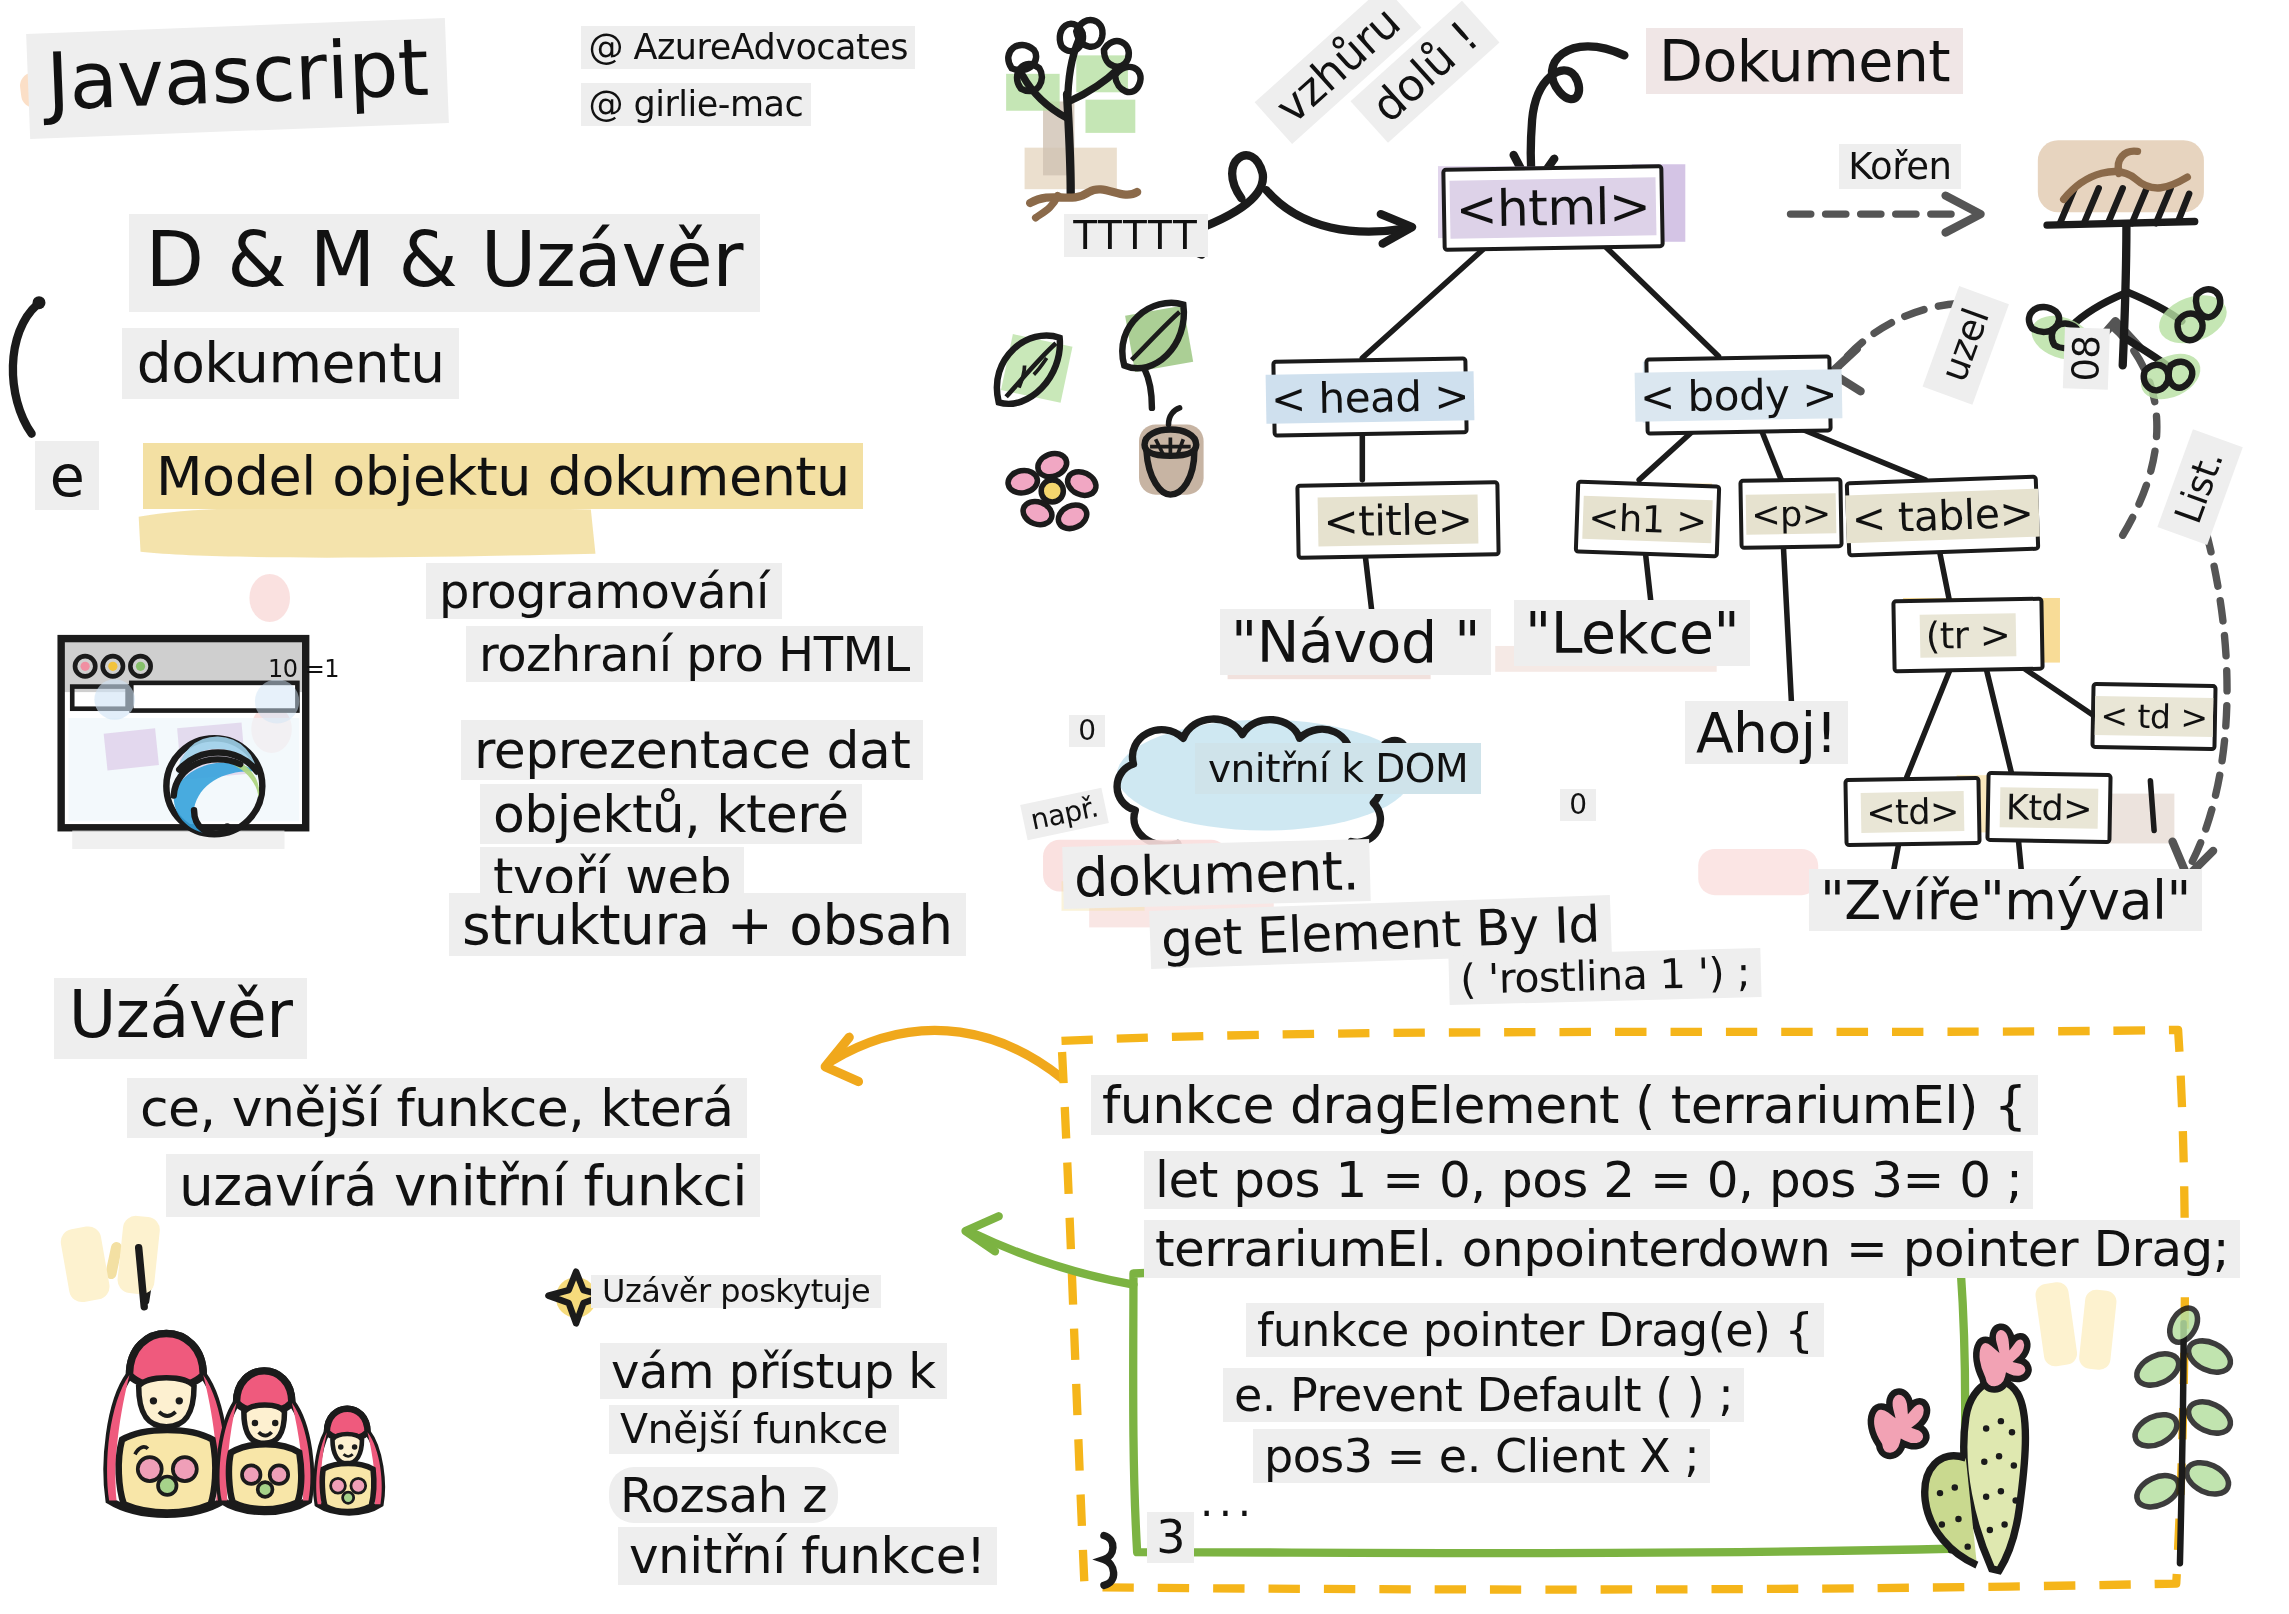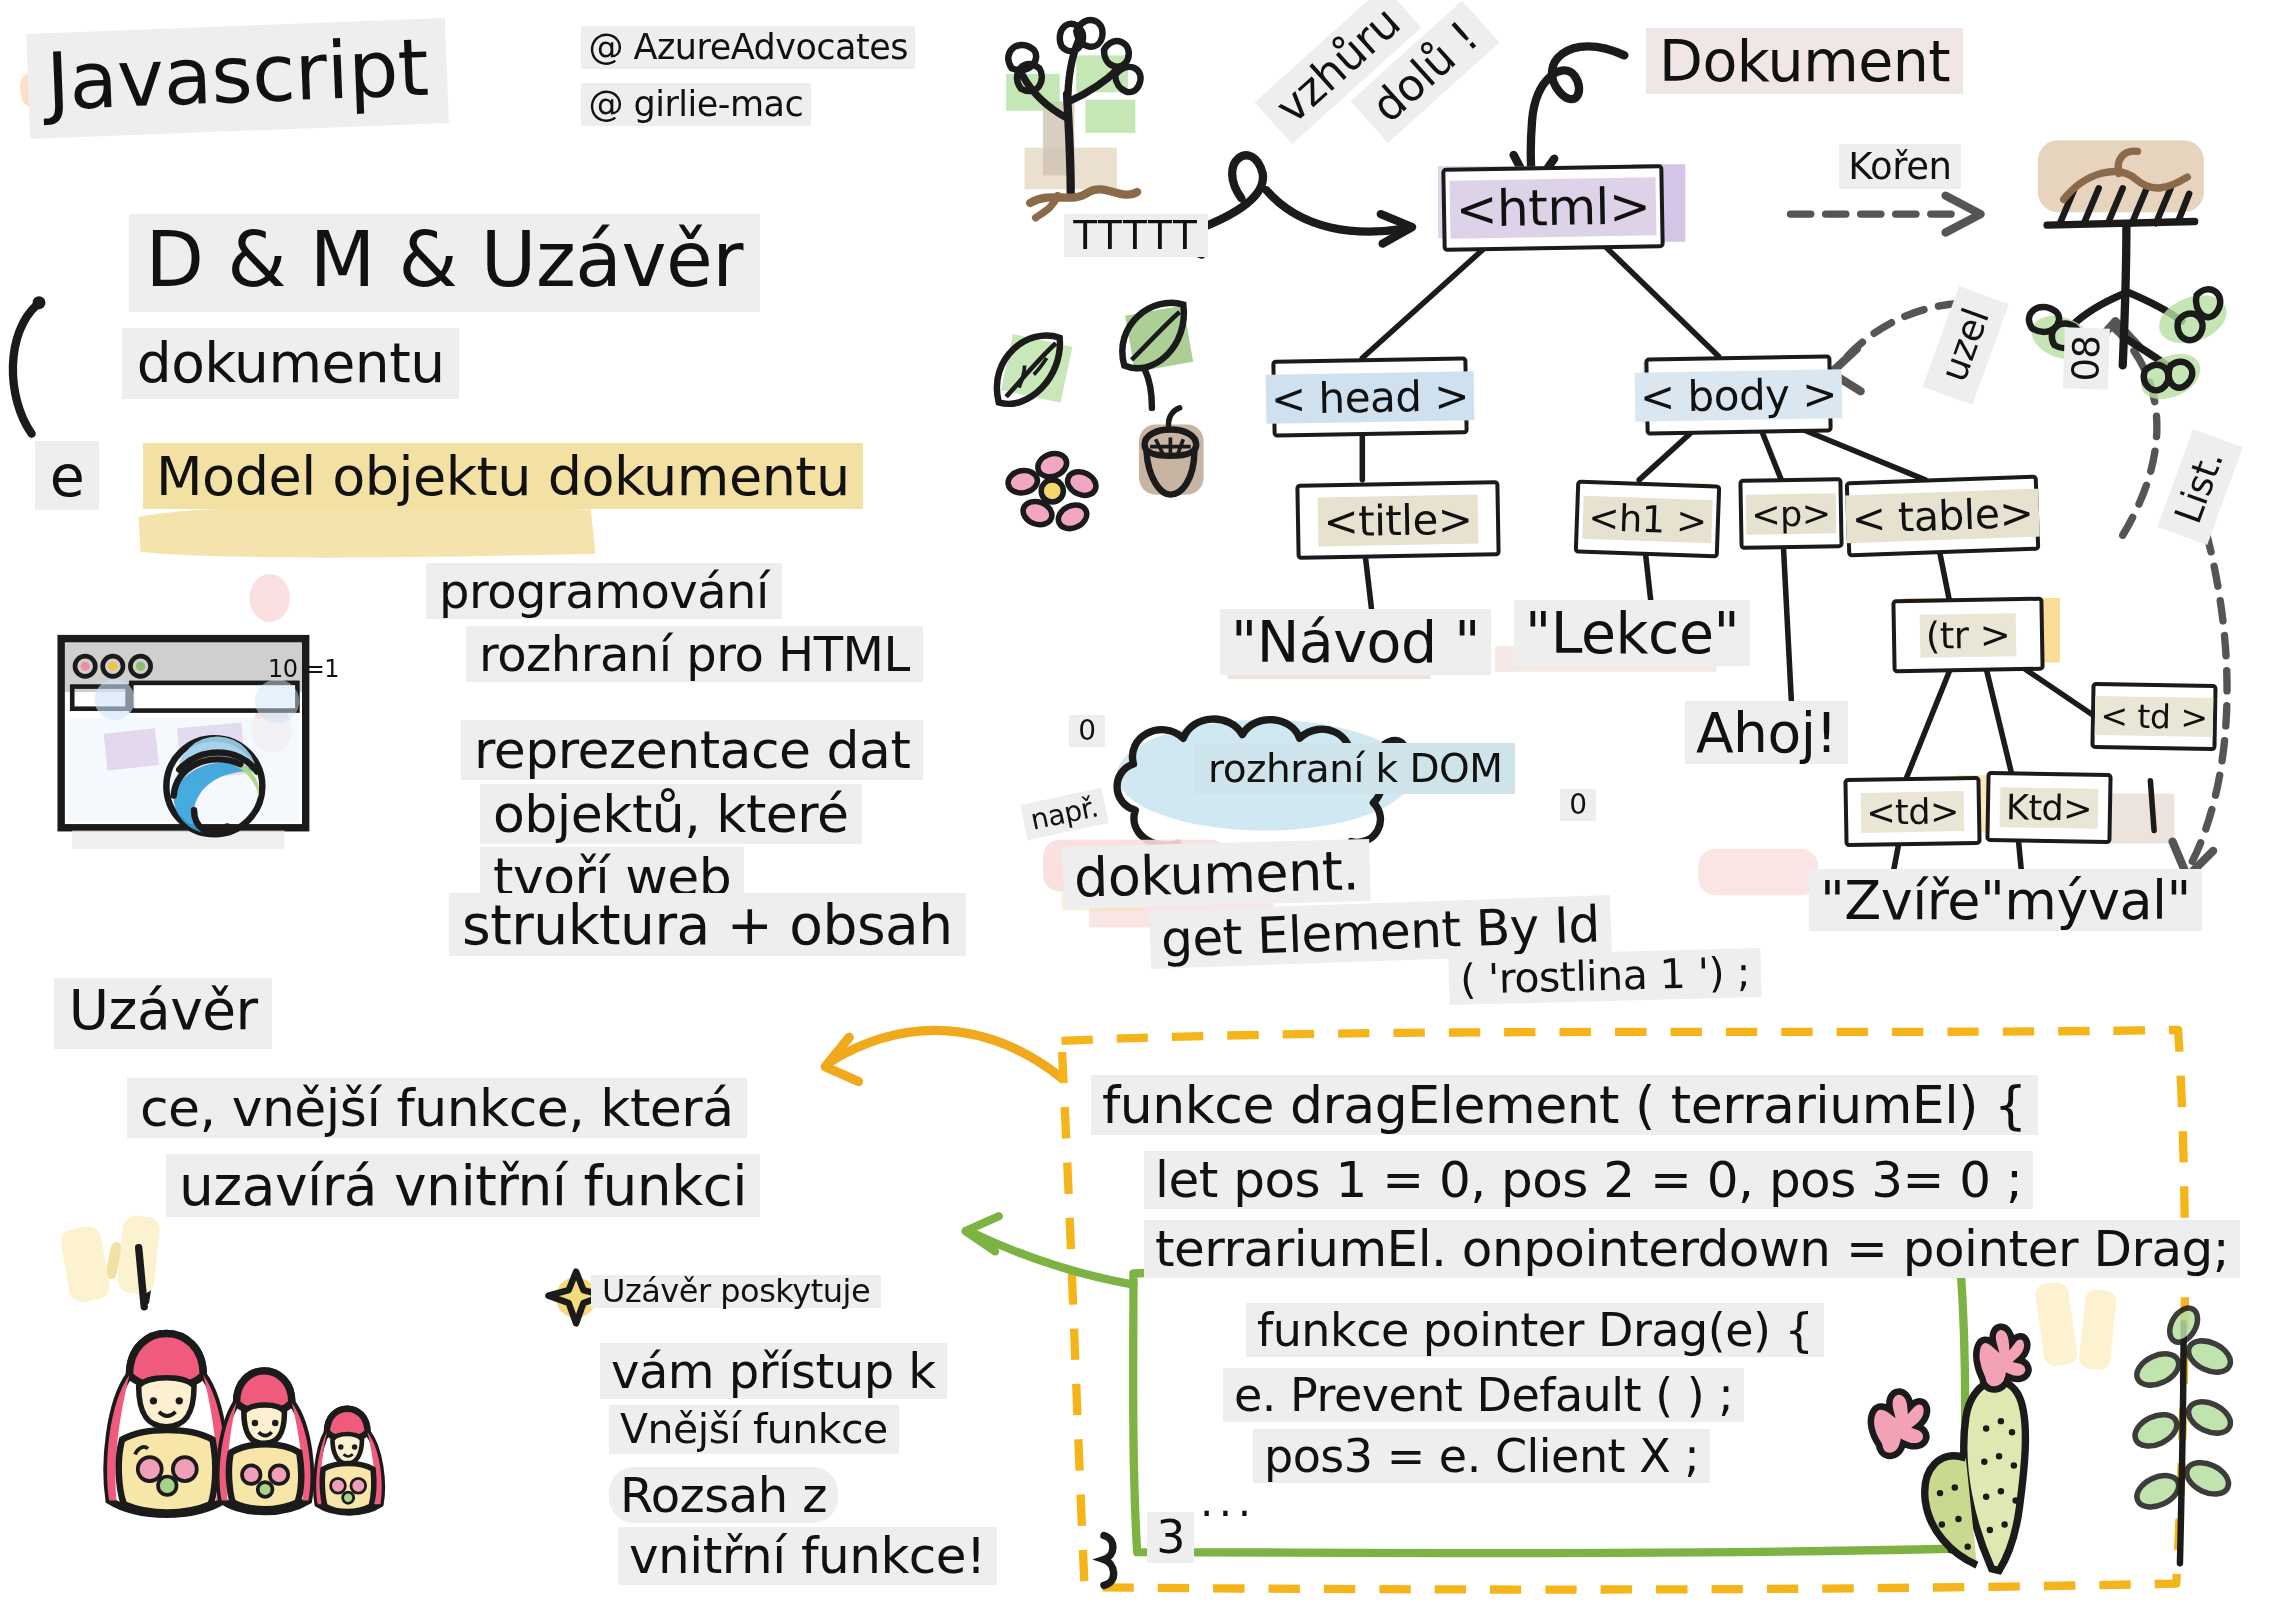--- a/index.html
+++ b/index.html
@@ -435,30 +435,30 @@
 
   <div class="node cream2" style="left:1986px;top:772px;width:118px;height:63px;transform:rotate(1deg);">
     <span style="font-size:35px;">Ktd&gt;</span>
   </div>
 
   <div class="chip" style="left:1220px;top:609px;font-size:57px;padding:3.7px 11px;">"Návod "</div>
   <div class="chip" style="left:1514px;top:600px;font-size:57px;padding:3.7px 11px;">"Lekce"</div>
   <div class="chip" style="left:1685px;top:701px;font-size:55px;padding:3.7px 11px;">Ahoj!</div>
   <div class="chip" style="left:1809px;top:869px;font-size:54px;padding:3.7px 11px;">"Zvíře"mýval"</div>
 
-  <div class="chip blue" style="left:1195px;top:743px;font-size:39px;padding:5.5px 13px;">rozhraní k DOM</div>
+  <div class="chip blue" style="left:1195px;top:743px;font-size:39px;padding:5.5px 13px;">vnitřní k DOM</div>
   <div class="chip" style="left:1023px;top:796px;font-size:28px;padding:3.7px 7.4px;transform:rotate(-12deg);">např.</div>
   <div class="chip" style="left:1069px;top:715px;font-size:28px;padding:1.8px 9.2px;">0</div>
   <div class="chip" style="left:1560px;top:789px;font-size:28px;padding:1.8px 9.2px;">0</div>
 
   <div class="chip" style="left:1063px;top:843px;font-size:54px;padding:3.7px 11px;transform:rotate(-1.5deg);">dokument.</div>
   <div class="chip" style="left:1150px;top:903px;font-size:50px;padding:3.7px 11px;transform:rotate(-2deg);">get Element By Id</div>
   <div class="chip" style="left:1449px;top:952px;font-size:41px;padding:3.7px 11px;transform:rotate(-1.5deg);">( 'rostlina 1 ') ;</div>
 
-  <div class="chip" style="left:54px;top:978px;font-size:55px;padding:3.7px 14.8px 11px;">Uzávěr</div>
+  <div class="chip" style="left:54px;top:978px;font-size:65px;padding:3.7px 14.8px 11px;">Uzávěr</div>
   <div class="chip" style="left:127px;top:1078px;font-size:52px;padding:3.7px 13px;">ce, vnější funkce, která</div>
   <div class="chip" style="left:166px;top:1154px;font-size:55px;padding:3.7px 13px;">uzavírá vnitřní funkci</div>
 
   <div class="chip" style="left:591px;top:1275px;font-size:32px;padding:0 11px;">Uzávěr poskytuje</div>
   <div class="chip" style="left:600px;top:1343px;font-size:48px;padding:3.7px 11px;">vám přístup k</div>
   <div class="chip" style="left:609px;top:1405px;font-size:41px;padding:3.7px 11px;">Vnější funkce</div>
   <div class="chip" style="left:609px;top:1467px;font-size:48px;padding:3.7px 11px;border-radius:25px;">Rozsah z</div>
   <div class="chip" style="left:618px;top:1527px;font-size:50px;padding:3.7px 11px;">vnitřní funkce!</div>
 
   <div class="chip" style="left:1091px;top:1063px;font-size:52px;padding:3.7px 11px;margin-top:12px;">funkce dragElement ( terrariumEl) {</div>

